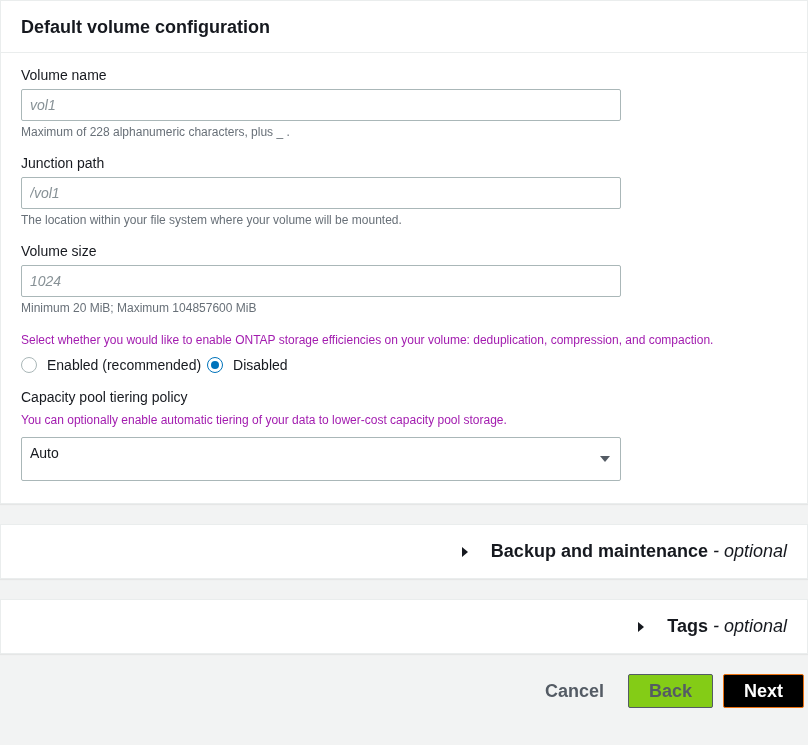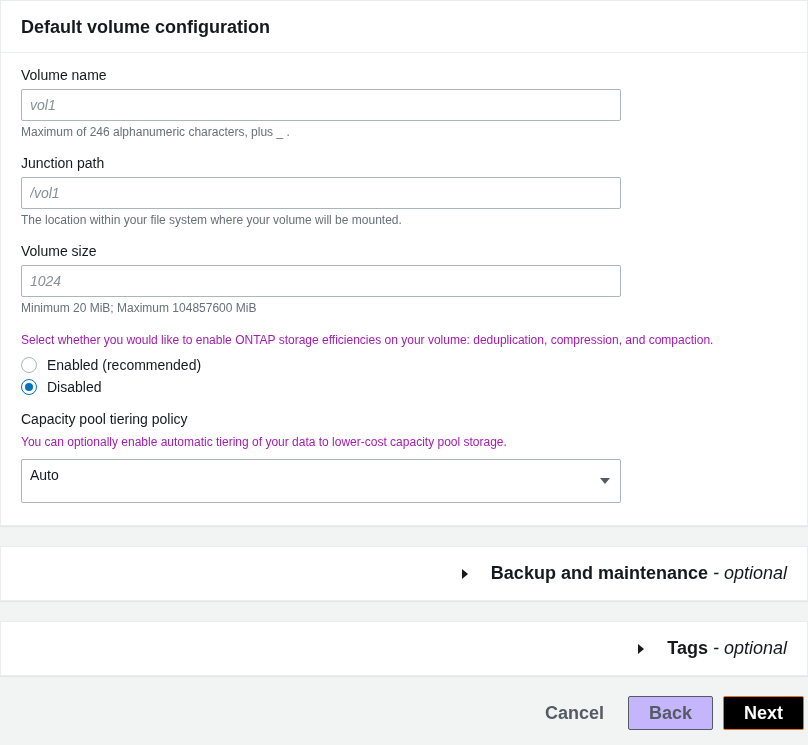--- a/index.html
+++ b/index.html
@@ -67,21 +67,21 @@
       font-style: italic;
     }
     .form-hint {
       display: block;
       font-size: 12px;
       color: #687078;
       margin-top: 4px;
     }
     .radio-group {
       display: flex;
-      flex-direction: column;
+      flex-direction: row;
       gap: 6px;
     }
     .radio-option {
       display: flex;
       align-items: center;
       gap: 10px;
       cursor: pointer;
       font-size: 14px;
       color: #16191f;
     }
@@ -173,21 +173,21 @@
       cursor: pointer;
       line-height: 20px;
     }
     .btn-link {
       background: transparent;
       border: none;
       color: #545b64;
       padding: 6px 14px;
     }
     .btn-normal {
-      background: #c4b5fd;
+      background: #84cc16;
       border: 1px solid #545b64;
       color: #545b64;
     }
     .btn-primary {
       background: #000000;
       border: 1px solid #ec7211;
       color: #fff;
     }
   </style>
 </head>
@@ -195,21 +195,21 @@
 
 <div class="panel">
   <div class="panel-header">
     <h2>Default volume configuration</h2>
   </div>
   <div class="panel-body">
 
     <div class="form-group">
       <label class="form-label">Volume name</label>
       <input type="text" class="form-input" placeholder="vol1" style="">
-      <span class="form-hint">Maximum of 246 alphanumeric characters, plus _ .</span>
+      <span class="form-hint">Maximum of 228 alphanumeric characters, plus _ .</span>
     </div>
 
     <div class="form-group">
       <label class="form-label">Junction path</label>
       <input type="text" class="form-input" placeholder="/vol1" style="">
       <span class="form-hint">The location within your file system where your volume will be mounted.</span>
     </div>
 
     <div class="form-group">
       <label class="form-label">Volume size</label>

